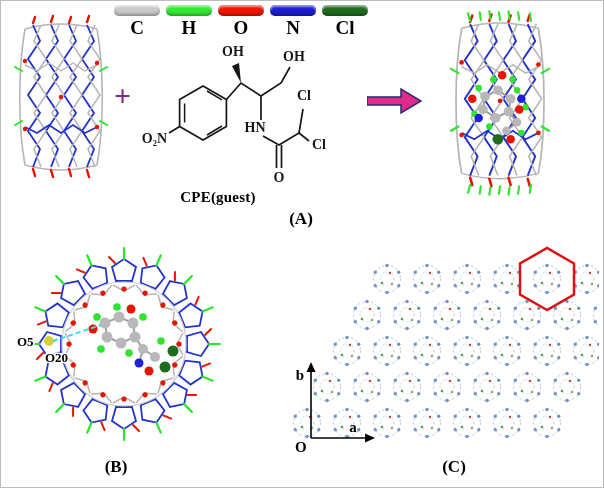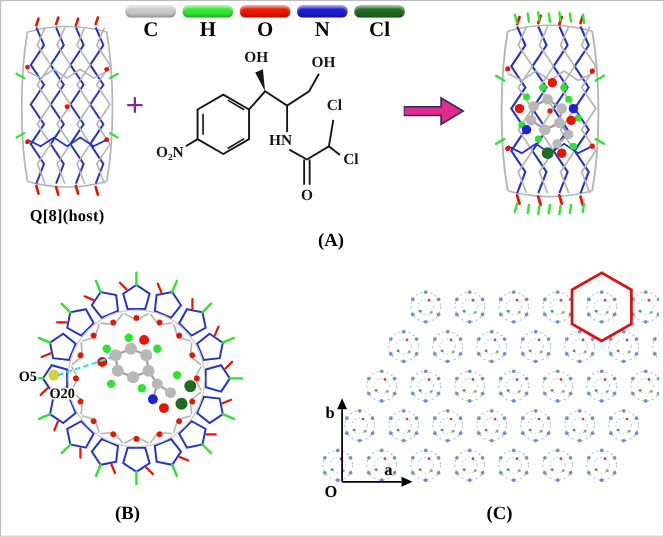--- a/index.html
+++ b/index.html
@@ -93,21 +93,20 @@
     </div>
     <div class="legend-item">
       <div class="swatch" style="background: rgb(31, 107, 31);"></div>
       <div class="legend-letter">Cl</div>
     </div>
   </div>
 
   <svg class="abs" style="left:10px; top:8px;" width="100" height="180" viewBox="0 0 100 180">
     <use href="#barrel"></use>
   </svg>
-  <div class="abs caption" style="left:10px; top:188px; width:100px;">Q[8](host)</div>
 
   <div class="abs plus" style="left:113px; top:80px;">+</div>
 
   <svg class="abs" style="left:140px; top:40px;" width="200" height="155" viewBox="0 0 200 155">
     <g>
       <path d="M62,45 L85.4,58.5 L85.4,85.5 L62,99 L38.6,85.5 L38.6,58.5 Z" fill="none" stroke="#161616" stroke-width="1.7"></path>
       <path d="M66,50 L81,58.8 M81,85 L66,94 M43.6,81.5 L43.6,62.5" fill="none" stroke="#161616" stroke-width="1.5"></path>
       <path d="M38.6,85.5 L28,92" stroke="#161616" stroke-width="1.7"></path>
       <path d="M85.4,58.5 L100,42 L120,55 L140,42 L149,26" fill="none" stroke="#161616" stroke-width="1.7"></path>
       <path d="M120,55 L120,79" stroke="#161616" stroke-width="1.7"></path>
@@ -117,20 +116,21 @@
       <polygon points="100,42 91,25 98,22" fill="#161616"></polygon>
     </g>
     <text class="atom-label" x="92" y="15" text-anchor="middle">OH</text>
     <text class="atom-label" x="153" y="20" text-anchor="middle">OH</text>
     <text class="atom-label" x="26" y="102" text-anchor="end">O₂N</text>
     <text class="atom-label" x="114" y="91" text-anchor="middle">HN</text>
     <text class="atom-label" x="163" y="59" text-anchor="middle">Cl</text>
     <text class="atom-label" x="171" y="108">Cl</text>
     <text class="atom-label" x="138" y="141" text-anchor="middle">O</text>
   </svg>
+  <div class="abs caption" style="left:157px; top:188px; width:120px;">CPE(guest)</div>
 
   <svg class="abs" style="left:366px; top:86px;" width="56" height="28" viewBox="0 0 56 28">
     <polygon points="0,10 34,10 34,2 54,14 34,26 34,18 0,18" fill="#e02a8c" stroke="#2b2b6b" stroke-width="1.5"></polygon>
   </svg>
 
   <svg class="abs" style="left:440px; top:6px;" width="118" height="192" viewBox="0 0 100 180">
     <use href="#barrel"></use>
     <g stroke="#2ee52e" stroke-width="2" stroke-linecap="round">
       <path d="M20,6 L22,13 M31,5 L32,12 M40,4 L41,11 M49,5 L50,12 M58,4 L59,11 M67,5 L68,12 M78,6 L79,13"></path>
       <path d="M20,174 L22,167 M31,175 L32,168 M40,176 L41,169 M49,175 L50,168 M58,176 L59,169 M67,175 L68,168 M78,174 L79,167"></path>

